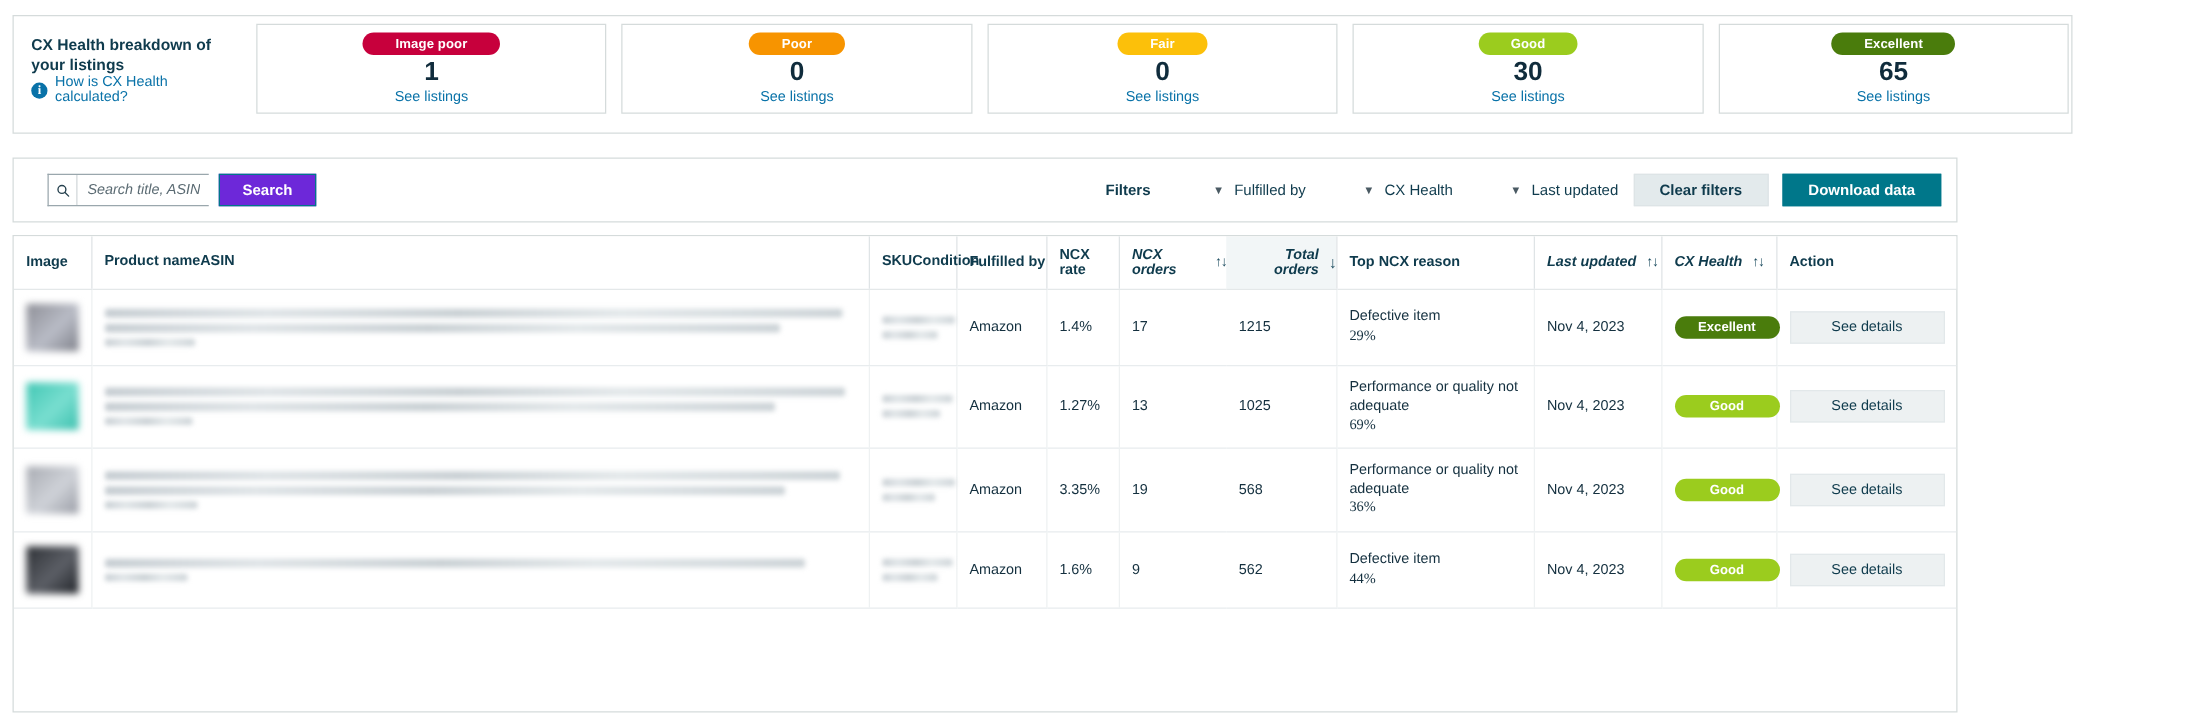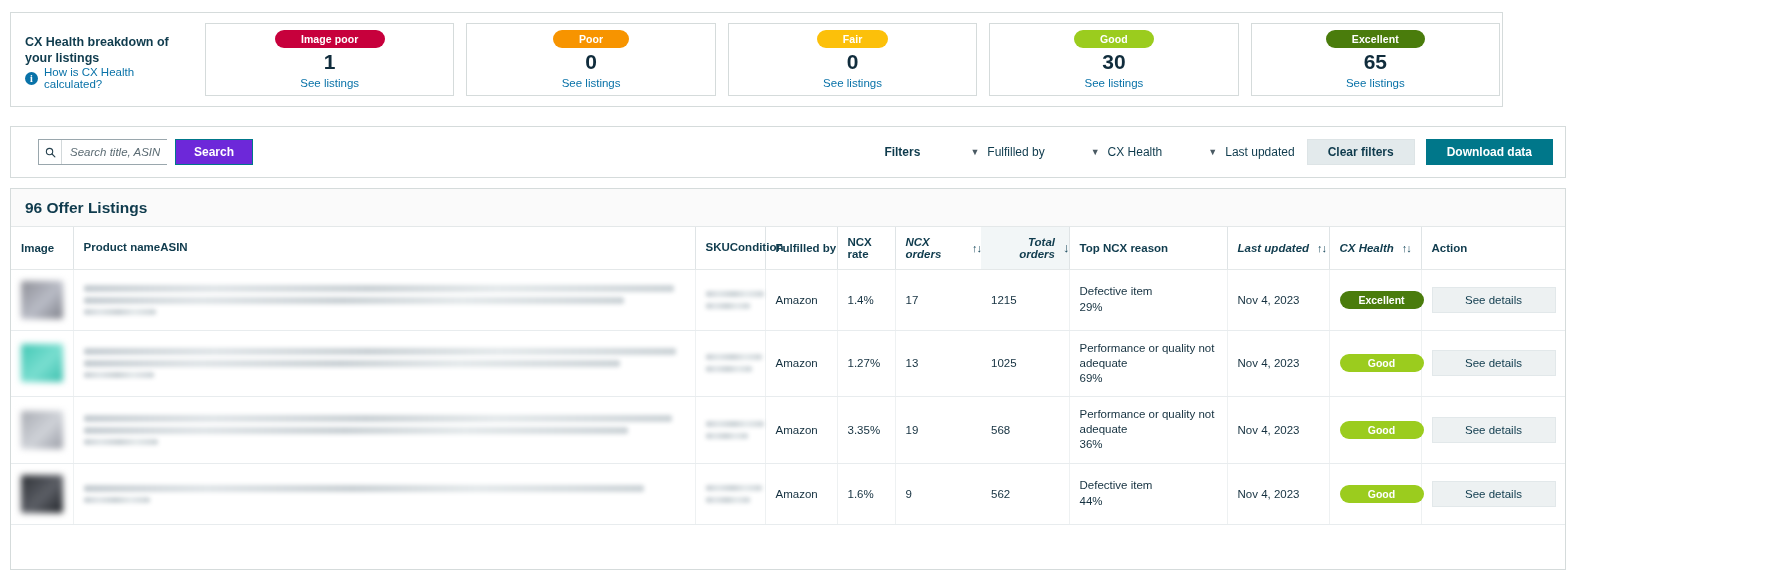--- a/index.html
+++ b/index.html
@@ -7,23 +7,23 @@
     width: 1766px; height: 579px;
     background: #ffffff;
     font-family: "Liberation Sans", sans-serif;
     color: #0f3b4d;
     overflow: hidden;
   }
   .page { width: 1766px; height: 579px; position: relative; background:#fff; }
 
   
   .breakdown {
-    position: absolute; left: 10px; top: 12px; width: 1493px; height: 95px;
+    position: absolute; left: 10px; top: 12px; width: 1648px; height: 95px;
     border: 1px solid #d5dbdb; background: #fff;
-    display: flex; align-items: center;
+    display: flex; align-items: flex-start;
   }
   .breakdown-left {
     width: 194px; flex: 0 0 194px; padding: 16px 10px 10px 14px;
     display: flex; flex-direction: column; justify-content: space-between;
   }
   .breakdown-title { font-size: 12.5px; font-weight: bold; line-height: 1.25; color:#0f3b4d; }
   .calc-link { display: flex; align-items: center; gap: 6px; }
   .info-icon {
     width: 13px; height: 13px; border-radius: 50%; background: #0972a8;
     color:#fff; font-size: 10px; font-weight: bold; line-height: 13px;
@@ -121,21 +121,21 @@
   td.sep { border-left: 1px solid #eef1f2; }
   .thumb { width: 42px; height: 38px; border-radius: 2px; filter: blur(3px); }
   .redact-lines { display: flex; flex-direction: column; gap: 5px; }
   .redact {
     height: 7px; border-radius: 2px; filter: blur(2.2px);
     background: linear-gradient(90deg,#c6cdd2 0%,#dfe4e7 22%,#c9d0d4 48%,#e3e8ea 70%,#ccd3d7 100%);
   }
   .redact.sm { height: 6px; filter: blur(2px); }
   .sku-lines { display:flex; flex-direction:column; gap:6px; }
   .reason-main { line-height: 1.32; }
-  .reason-pct { line-height: 1.32; }
+  .reason-pct { line-height: 1.32; font-family: Liberation Serif, serif; }
   .health-badge {
     display:inline-block; border-radius: 10px; color:#fff; font-size: 10.5px;
     font-weight: bold; padding: 3px 0; width: 84px; text-align:center;
   }
   .see-details {
     width: 124px; height: 26px; background:#edf1f2; border:1px solid #e2e8ea;
     color:#0f3b4d; font-size: 11.5px; display:flex; align-items:center;
     justify-content:center; cursor:pointer;
   }
 </style>
@@ -218,23 +218,20 @@
         <span class="chev">▼</span>
         <span>Last updated</span>
       </div>
 
       <div class="clear-btn">Clear filters</div>
       <div class="download-btn">Download data</div>
     </div>
   </div>
 
   <div class="listings">
-    <div class="listings-head">
-      <span class="listings-title">96 Offer Listings</span>
-    </div>
 
     <table>
       <colgroup>
         <col style="width:62px">
           <col style="width:622px">
           <col style="width:70px">
         <col style="width:72px">
           <col style="width:58px">
           <col style="width:86px">
         <col style="width:88px">

